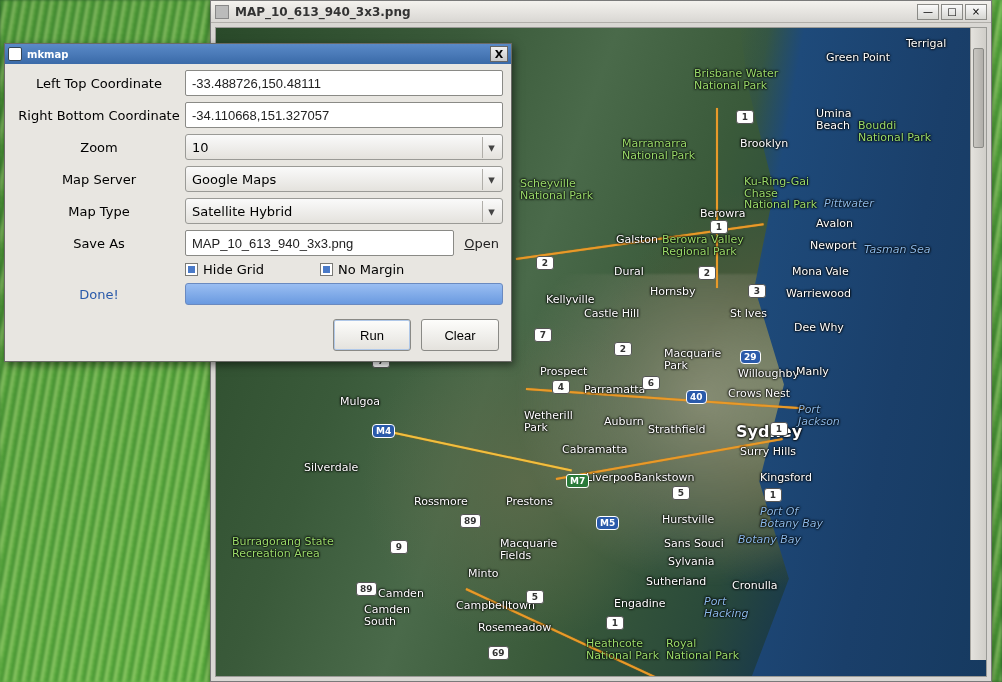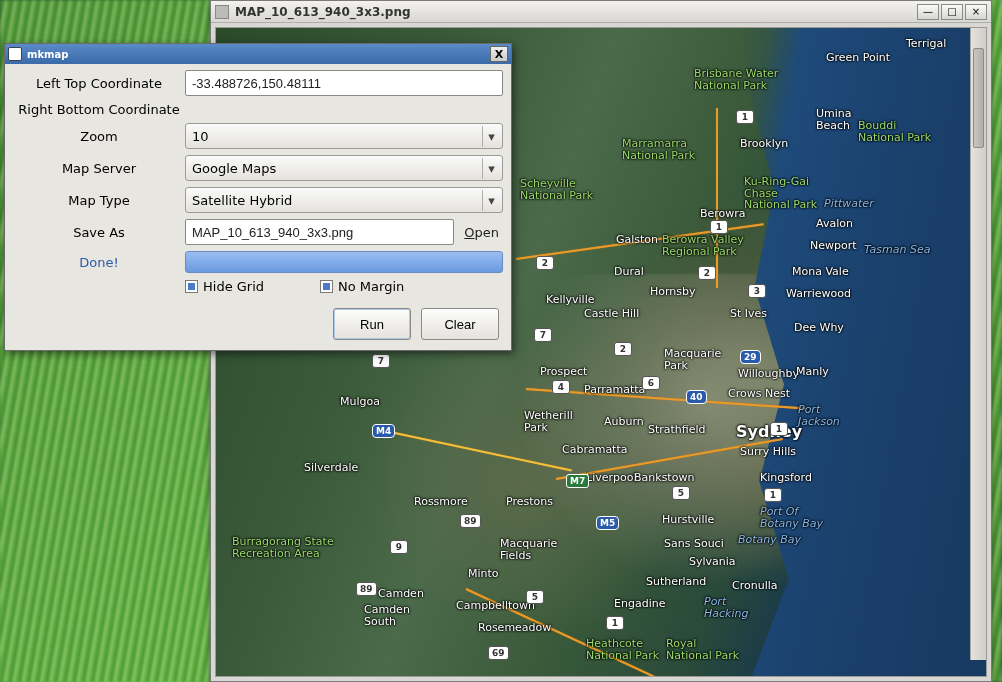--- a/index.html
+++ b/index.html
@@ -244,21 +244,21 @@
         <div class="map-label" style="left: 418px; top: 444px;">Bankstown</div>
         <div class="map-label" style="left: 544px; top: 444px;">Kingsford</div>
         <div class="map-label" style="left: 198px; top: 468px;">Rossmore</div>
         <div class="map-label" style="left: 290px; top: 468px;">Prestons</div>
         <div class="map-label" style="left: 446px; top: 486px;">Hurstville</div>
         <div class="map-label water" style="left: 544px; top: 478px;">Port Of<br>Botany Bay</div>
         <div class="map-label park" style="left: 16px; top: 508px;">Burragorang State<br>Recreation Area</div>
         <div class="map-label" style="left: 284px; top: 510px;">Macquarie<br>Fields</div>
         <div class="map-label" style="left: 448px; top: 510px;">Sans Souci</div>
         <div class="map-label water" style="left: 522px; top: 506px;">Botany Bay</div>
-        <div class="map-label" style="left: 473px; top: 528px;">Sylvania</div>
+        <div class="map-label" style="left: 452px; top: 528px;">Sylvania</div>
         <div class="map-label" style="left: 252px; top: 540px;">Minto</div>
         <div class="map-label" style="left: 430px; top: 548px;">Sutherland</div>
         <div class="map-label" style="left: 516px; top: 552px;">Cronulla</div>
         <div class="map-label" style="left: 162px; top: 560px;">Camden</div>
         <div class="map-label" style="left: 148px; top: 576px;">Camden<br>South</div>
         <div class="map-label" style="left: 240px; top: 572px;">Campbelltown</div>
         <div class="map-label" style="left: 398px; top: 570px;">Engadine</div>
         <div class="map-label water" style="left: 488px; top: 568px;">Port<br>Hacking</div>
         <div class="map-label" style="left: 244px; top: 594px; padding-left: 18px;">Rosemeadow</div>
         <div class="map-label park" style="left: 370px; top: 610px;">Heathcote<br>National Park</div>
@@ -309,20 +309,23 @@
 
     <div class="form-row">
       <div class="lbl">Left Top Coordinate</div>
       <div class="fld">
           <input class="text-input" value="-33.488726,150.48111" style="">
         </div>
     </div>
 
     <div class="form-row">
       <div class="lbl">Right Bottom Coordinate</div>
+      <div class="fld">
+          <input class="text-input" value="-34.110668,151.327057" style="">
+        </div>
     </div>
 
     <div class="form-row">
       <div class="lbl">Zoom</div>
       <div class="fld">
         <div class="combo">
           <span class="val">10</span>
           <span class="arrow">▾</span>
         </div>
       </div>
@@ -347,39 +350,39 @@
         </div>
       </div>
     </div>
 
     <div class="form-row">
       <div class="lbl">Save As</div>
       <div class="fld">
         <input class="text-input" value="MAP_10_613_940_3x3.png" style="">
         <span class="open-link"><span class="u">O</span><span>pen</span></span>
       </div>
-    </div>
-
-    <div class="form-row">
-      <div class="done-lbl">Done!</div>
-      <div class="progress"></div>
     </div>
 
     <div class="form-row">
       <div class="lbl"></div>
       <div class="fld check-row">
         <label class="chk">
           <span class="chk-box on"></span>
           <span>Hide Grid</span>
         </label>
         <label class="chk" style="margin-left:50px;">
           <span class="chk-box on"></span>
           <span>No Margin</span>
         </label>
       </div>
     </div>
 
+    <div class="form-row">
+      <div class="done-lbl">Done!</div>
+      <div class="progress"></div>
+    </div>
+
     <div class="btn-row">
       <button class="btn default">Run</button>
       <button class="btn">Clear</button>
     </div>
   </div>
 </div>
 
 </body></html>

